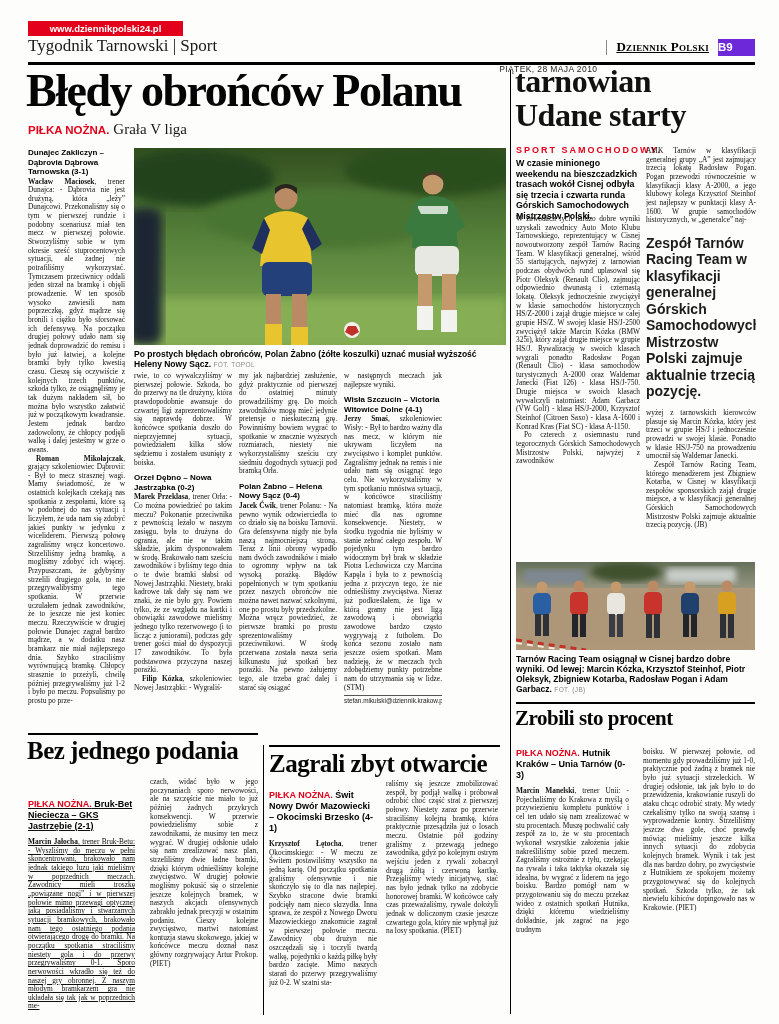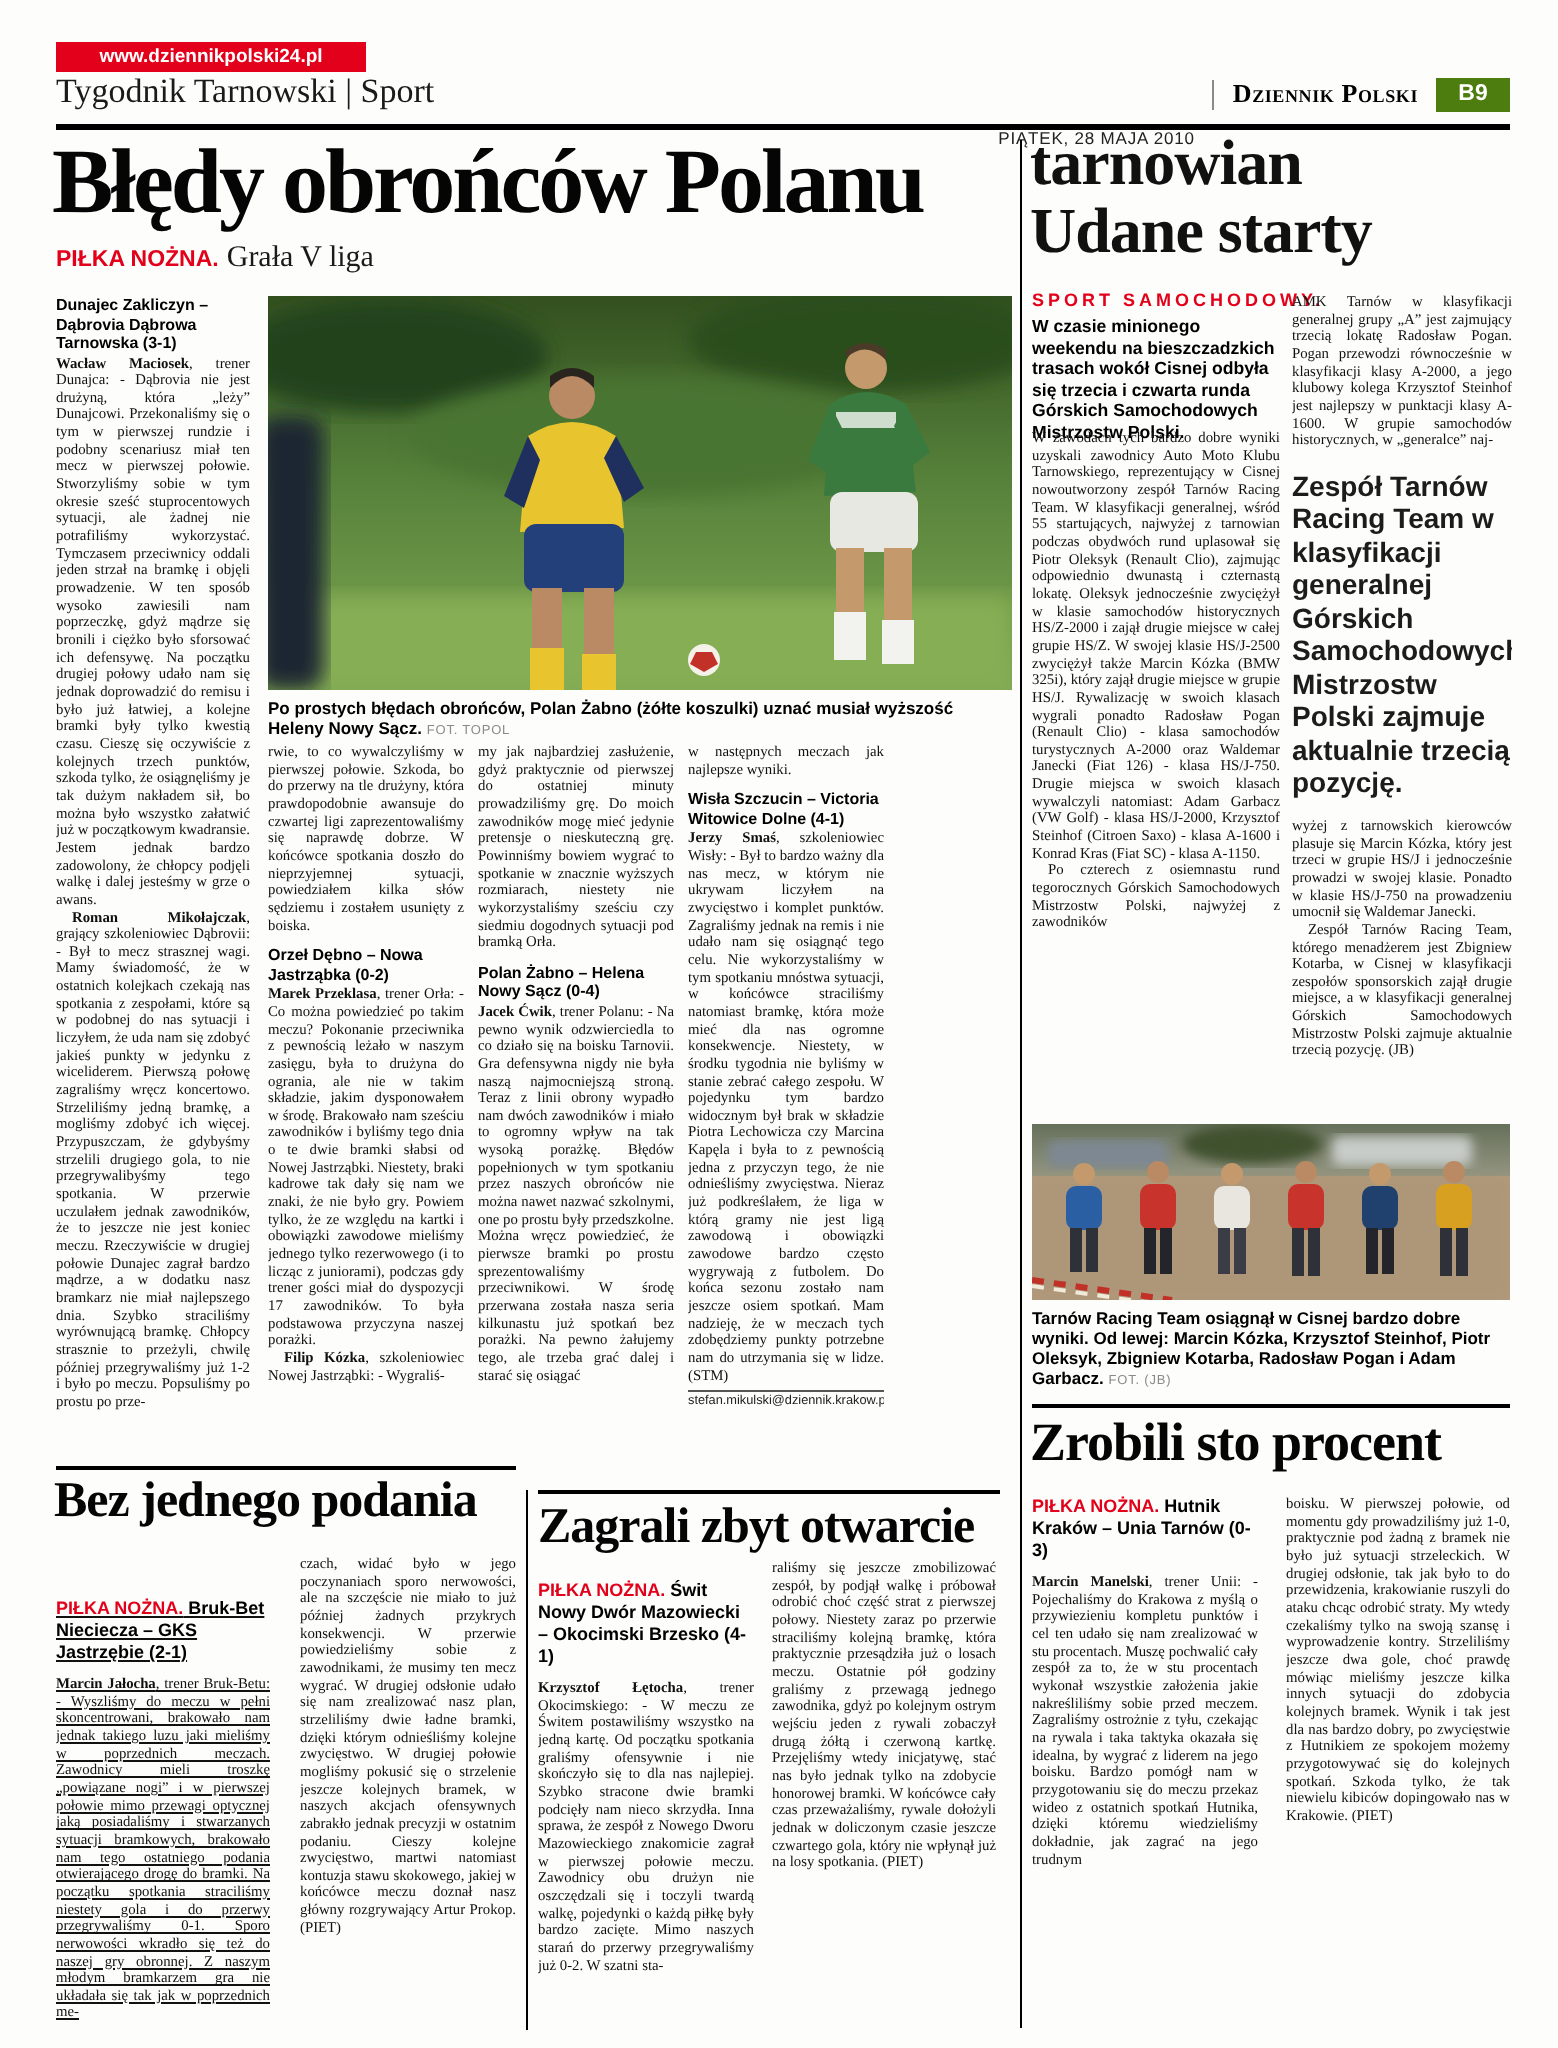--- a/index.html
+++ b/index.html
@@ -6,23 +6,23 @@
   .page{position:relative;width:779px;height:1024px;background:#fdfdfb;margin:0 auto;overflow:hidden;
         font-family:"Liberation Serif",serif;color:#111;}
   .abs{position:absolute;}
 
   
   .url-box{left:28px;top:21px;width:155px;height:15px;background:#e2001a;color:#fff;
            font:bold 9.5px "Liberation Sans",sans-serif;line-height:15px;text-align:center;}
   .head-right{right:24px;top:20px;display:flex;align-items:center;gap:9px;}
   .date{font:8.5px "Liberation Sans",sans-serif;letter-spacing:.4px;color:#222;margin-top:44px;}
   .hr-sep{width:1px;height:15px;background:#8a8a8a;}
-  .masthead{font:bold 13px "Liberation Serif",serif;font-variant:small-caps;letter-spacing:.3px;color:#000;}
-  .pageno{width:37px;height:17px;background:#4d7c0f;color:#fff;font:bold 11.5px "Liberation Sans",sans-serif;
-          line-height:17px;text-align:center;}
+  .masthead{font:bold 13px "Liberation Serif",serif;font-variant:small-caps;letter-spacing:.3px;color:#000;text-decoration:underline;}
+  .pageno{width:37px;height:17px;background:#6d28d9;color:#fff;font:bold 11.5px "Liberation Sans",sans-serif;
+          line-height:17px;}
   .section{left:28px;top:36px;font:17px "Liberation Serif",serif;color:#1a1a1a;}
   .toprule{left:28px;top:62px;width:727px;height:3px;background:#000;}
 
   
   .main-headline{left:26px;top:64px;font:bold 46px "Liberation Serif",serif;letter-spacing:-1.5px;color:#050505;}
   .r-headline{left:515px;top:64px;font:bold 32px "Liberation Serif",serif;line-height:34px;letter-spacing:-.5px;}
   .b-headline{font:bold 25px "Liberation Serif",serif;letter-spacing:-.5px;color:#050505;}
 
   .kicker-main{left:28px;top:120px;}
   .kicker-main .kred{font:bold 11.5px "Liberation Sans",sans-serif;color:#e2001a;}
@@ -258,21 +258,21 @@
   <h2 class="abs b-headline" style="left:269px;top:750px;margin:0;">Zagrali zbyt otwarcie</h2>
   <div class="abs ncol" style="left:269px;top:790px;width:108px;height:225px;">
       <p class="kick"><span class="kred">PIŁKA NOŻNA.</span><b> Świt Nowy Dwór Mazowiecki – Okocimski Brzesko (4-1)</b></p>
       <p class="bp"><b>Krzysztof Łętocha</b>, trener Okocimskiego: - W meczu ze Świtem postawiliśmy wszystko na jedną kartę. Od początku spotkania graliśmy ofensywnie i nie skończyło się to dla nas najlepiej. Szybko stracone dwie bramki podcięły nam nieco skrzydła. Inna sprawa, że zespół z Nowego Dworu Mazowieckiego znakomicie zagrał w pierwszej połowie meczu. Zawodnicy obu drużyn nie oszczędzali się i toczyli twardą walkę, pojedynki o każdą piłkę były bardzo zacięte. Mimo naszych starań do przerwy przegrywaliśmy już 0-2. W szatni sta-</p>
     </div>
   <div class="abs ncol" style="left:386px;top:780px;width:112px;height:235px;">
       <p class="bp">raliśmy się jeszcze zmobilizować zespół, by podjął walkę i próbował odrobić choć część strat z pierwszej połowy. Niestety zaraz po przerwie straciliśmy kolejną bramkę, która praktycznie przesądziła już o losach meczu. Ostatnie pół godziny graliśmy z przewagą jednego zawodnika, gdyż po kolejnym ostrym wejściu jeden z rywali zobaczył drugą żółtą i czerwoną kartkę. Przejęliśmy wtedy inicjatywę, stać nas było jednak tylko na zdobycie honorowej bramki. W końcówce cały czas przeważaliśmy, rywale dołożyli jednak w doliczonym czasie jeszcze czwartego gola, który nie wpłynął już na losy spotkania. (PIET)</p>
     </div>
 
   <div class="abs hline" style="left:516px;top:702px;width:239px;"></div>
-  <h2 class="abs b-headline" style="left:515px;top:706px;margin:0;font-size:27px;">Zrobili sto procent</h2>
+  <h2 class="abs b-headline" style="left:515px;top:706px;margin:0;font-size:21px;">Zrobili sto procent</h2>
   <div class="abs ncol" style="left:516px;top:748px;width:113px;height:267px;">
       <p class="kick"><span class="kred">PIŁKA NOŻNA.</span><b> Hutnik Kraków – Unia Tarnów (0-3)</b></p>
       <p class="bp"><b>Marcin Manelski</b>, trener Unii: - Pojechaliśmy do Krakowa z myślą o przywiezieniu kompletu punktów i cel ten udało się nam zrealizować w stu procentach. Muszę pochwalić cały zespół za to, że w stu procentach wykonał wszystkie założenia jakie nakreśliliśmy sobie przed meczem. Zagraliśmy ostrożnie z tyłu, czekając na rywala i taka taktyka okazała się idealna, by wygrać z liderem na jego boisku. Bardzo pomógł nam w przygotowaniu się do meczu przekaz wideo z ostatnich spotkań Hutnika, dzięki któremu wiedzieliśmy dokładnie, jak zagrać na jego trudnym</p>
     </div>
   <div class="abs ncol" style="left:643px;top:748px;width:112px;height:267px;">
       <p class="bp">boisku. W pierwszej połowie, od momentu gdy prowadziliśmy już 1-0, praktycznie pod żadną z bramek nie było już sytuacji strzeleckich. W drugiej odsłonie, tak jak było to do przewidzenia, krakowianie ruszyli do ataku chcąc odrobić straty. My wtedy czekaliśmy tylko na swoją szansę i wyprowadzenie kontry. Strzeliliśmy jeszcze dwa gole, choć prawdę mówiąc mieliśmy jeszcze kilka innych sytuacji do zdobycia kolejnych bramek. Wynik i tak jest dla nas bardzo dobry, po zwycięstwie z Hutnikiem ze spokojem możemy przygotowywać się do kolejnych spotkań. Szkoda tylko, że tak niewielu kibiców dopingowało nas w Krakowie. (PIET)</p>
     </div>
 
 </div>
 

